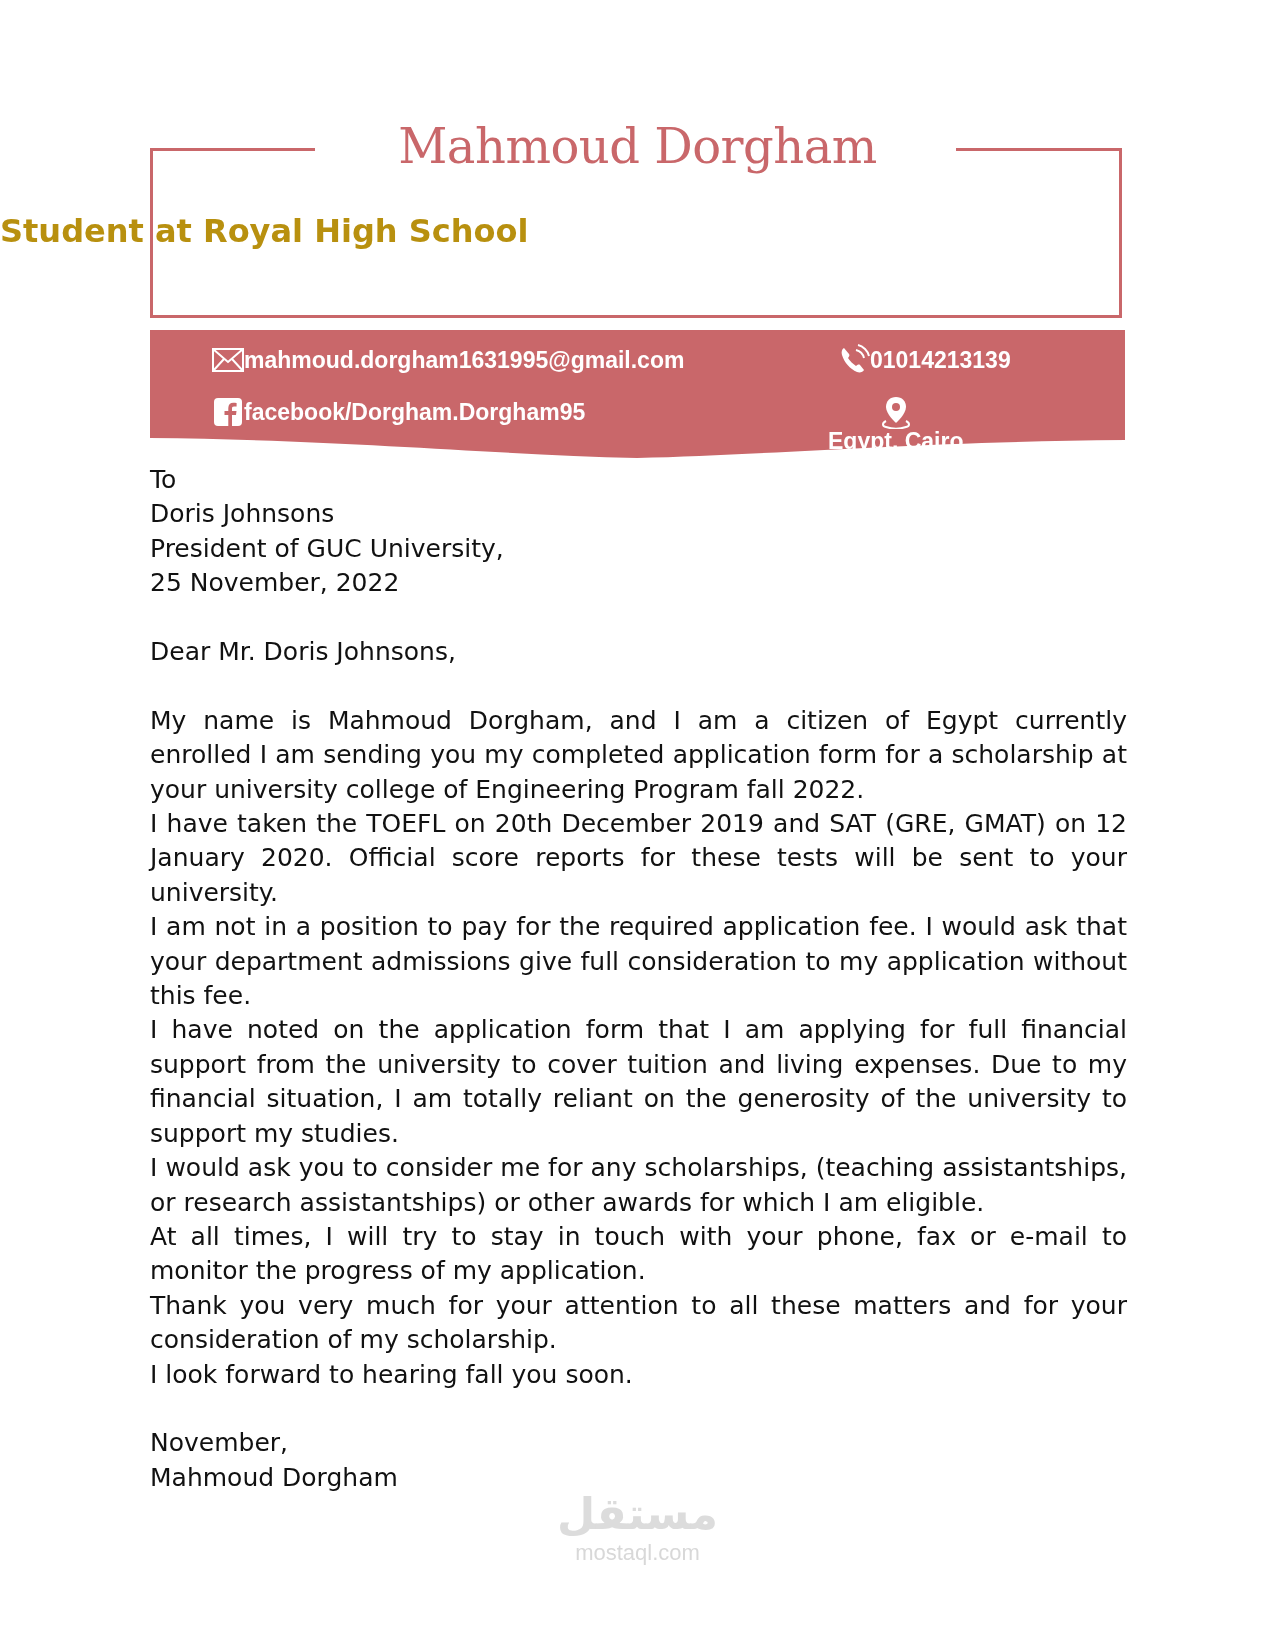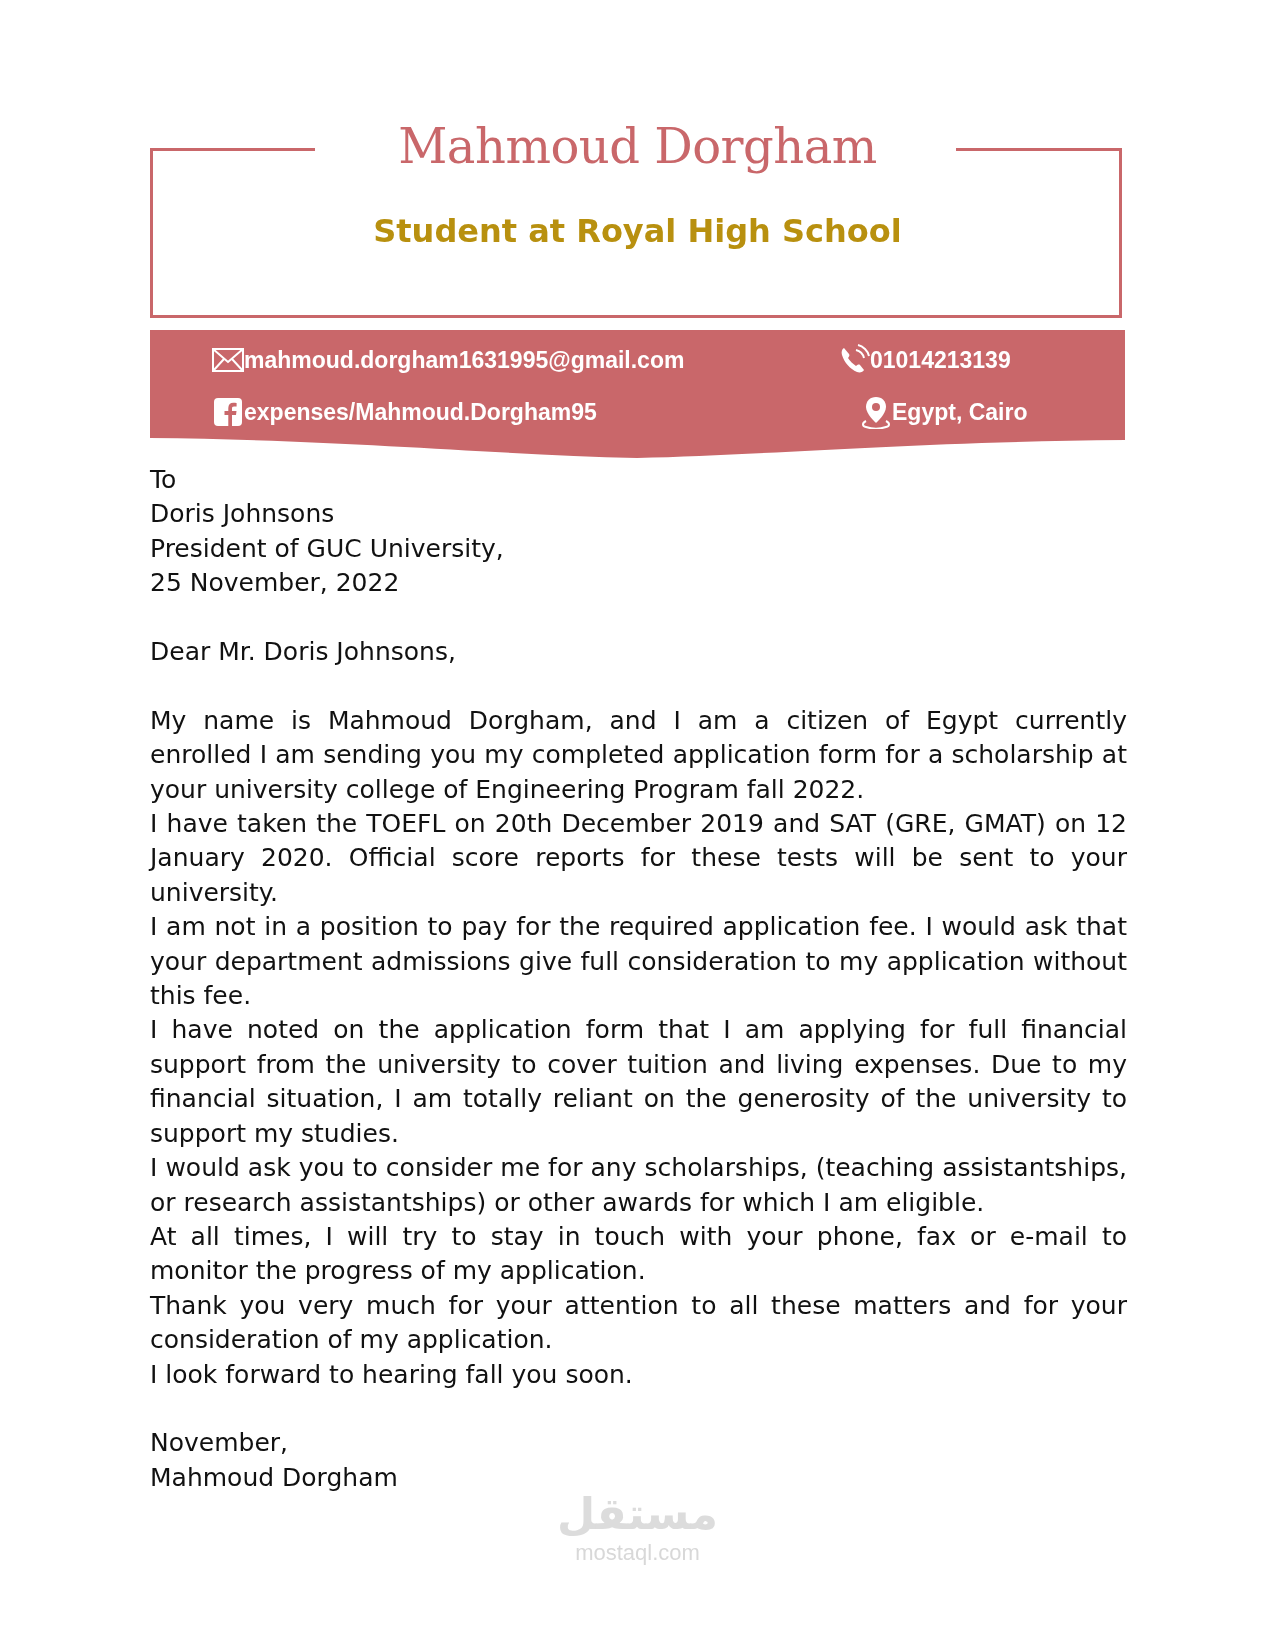--- a/index.html
+++ b/index.html
@@ -12,36 +12,36 @@
     border-left: 3px solid #c9676a; border-right: 3px solid #c9676a; border-bottom: 3px solid #c9676a;
     box-sizing: border-box;
   }
   .frame-top-left { position: absolute; left: 150px; top: 148px; width: 165px; height: 3px; background: #c9676a; }
   .frame-top-right { position: absolute; left: 956px; top: 148px; width: 166px; height: 3px; background: #c9676a; }
   .name {
     position: absolute; left: 0; width: 1275px; top: 118px; text-align: center;
     font-family: "DejaVu Serif", serif; font-size: 48px; color: #c9676a; letter-spacing: -0.5px;
   }
   .role {
-    position: absolute; left: 0; width: 1275px; top: 212px; text-align: center;
+    position: absolute; left: 0; width: 1275px; top: 212px; text-align: left;
     font-family: "DejaVu Sans", sans-serif; font-weight: bold; font-size: 32px; color: #b8900f;
   }
   .band {
     position: absolute; left: 150px; top: 330px; width: 975px; height: 140px;
   }
   .band svg { position: absolute; left: 0; top: 0; }
   .contact {
     position: absolute; color: #fff; font-family: "Liberation Sans", sans-serif; font-weight: bold;
     font-size: 23px; display: flex; align-items: center; white-space: nowrap;
   }
   .contact .ic { width: 32px; height: 32px; display: inline-flex; align-items: center; justify-content: center; }
   .c-email { left: 212px; top: 344px; }
   .c-fb { left: 212px; top: 396px; }
   .c-phone { left: 838px; top: 344px; }
-  .c-loc { left: 860px; top: 396px; }
+  .c-loc { left: 828px; top: 396px; flex-direction: column; }
   .letter {
     position: absolute; left: 150px; width: 977px; top: 463px;
     font-family: "DejaVu Sans", sans-serif; font-size: 25px; line-height: 34.4px; color: #111;
   }
   .letter p { margin: 0; }
   .letter .gap { height: 34.4px; }
   .letter .just { text-align: justify; text-align-last: left; }
   .watermark {
     position: absolute; left: 0; width: 1275px; top: 1540px; text-align: center;
     color: #d8d8d8; font-family: "Liberation Sans", sans-serif; font-weight: normal; font-size: 22px;
@@ -73,21 +73,21 @@
   </span>
   <span>mahmoud.dorgham1631995@gmail.com</span>
 </div>
 <div class="contact c-fb">
   <span class="ic">
     <svg width="28" height="28" viewBox="0 0 28 28">
         <rect x="0" y="0" width="28" height="28" rx="4" fill="#fff"></rect>
         <path d="M18,28 V17 H22 L22.5,13 H18 V10.5 C18,9.3 18.4,8.5 20,8.5 H22.6 V5 C22,4.9 20.7,4.8 19.3,4.8 C16.3,4.8 14.3,6.6 14.3,10 V13 H10.5 V17 H14.3 V28 Z" fill="#c9676a"></path>
       </svg>
   </span>
-  <span>expenses/Mahmoud.Dorgham95</span>
+  <span>facebook/Dorgham.Dorgham95</span>
 </div>
 <div class="contact c-phone">
   <span class="ic">
     <svg width="32" height="32" viewBox="0 0 32 32">
         <path d="M6,4 C4,5 3,8 4,11 C6,18 12,25 19,28 C22,29 25,28 26,26 L22,21 C21,20 19,21 18,22 C15,20 12,17 10,14 C11,13 12,11 11,10 Z" fill="#fff"></path>
         <path d="M18,6 C22,7 25,10 26,14" fill="none" stroke="#fff" stroke-width="2"></path>
         <path d="M20,1 C25,2 30,7 31,12" fill="none" stroke="#fff" stroke-width="2"></path>
       </svg>
   </span>
   <span>01014213139</span>
@@ -110,21 +110,21 @@
   <p>25 November, 2022</p>
   <div class="gap"></div>
   <p>Dear Mr. Doris Johnsons,</p>
   <div class="gap"></div>
   <p class="just">My name is Mahmoud Dorgham, and I am a citizen of Egypt currently enrolled I am sending you my completed application form for a scholarship at your university college of Engineering Program fall 2022.</p>
   <p class="just">I have taken the TOEFL on 20th December 2019 and SAT (GRE, GMAT) on 12 January 2020. Official score reports for these tests will be sent to your university.</p>
   <p class="just">I am not in a position to pay for the required application fee. I would ask that your department admissions give full consideration to my application without this fee.</p>
   <p class="just">I have noted on the application form that I am applying for full financial support from the university to cover tuition and living expenses. Due to my financial situation, I am totally reliant on the generosity of the university to support my studies.</p>
   <p class="just">I would ask you to consider me for any scholarships, (teaching assistantships, or research assistantships) or other awards for which I am eligible.</p>
   <p class="just">At all times, I will try to stay in touch with your phone, fax or e-mail to monitor the progress of my application.</p>
-  <p class="just">Thank you very much for your attention to all these matters and for your consideration of my application.</p>
+  <p class="just">Thank you very much for your attention to all these matters and for your consideration of my scholarship.</p>
   <p class="just">I look forward to hearing fall you soon.</p>
   <div class="gap"></div>
   <p>November,</p>
   <p>Mahmoud Dorgham</p>
 </div>
 
 <div class="wm-ar">مستقل</div>
 <div class="watermark">mostaql.com</div>
 
 </body></html>

